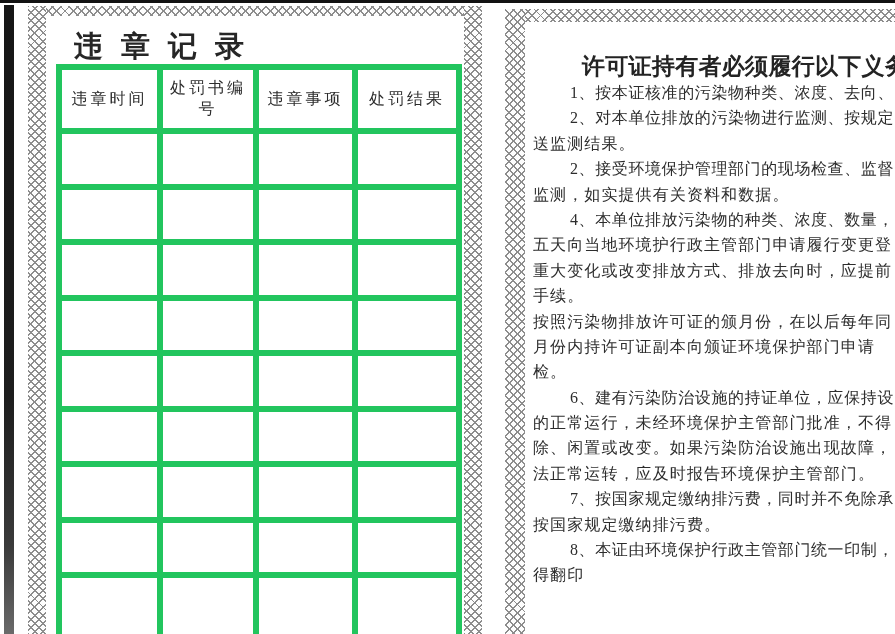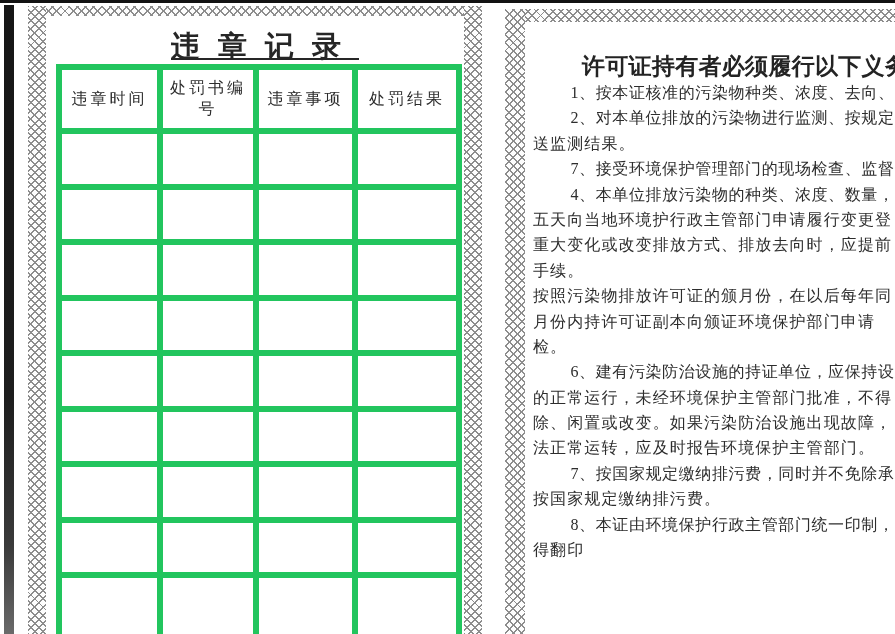--- a/index.html
+++ b/index.html
@@ -21,37 +21,37 @@
       repeating-linear-gradient(135deg,#8d8d8d 0 1.4px,rgba(0,0,0,0) 1.4px 5.8px),
       repeating-linear-gradient(45deg,#8d8d8d 0 1.4px,rgba(0,0,0,0) 1.4px 5.8px);}
   .pl-top{left:28px;top:6px;width:454px;height:10px;}
   .pl-left{left:28px;top:6px;width:18px;height:628px;}
   .pl-right{left:464px;top:6px;width:18px;height:628px;}
   .pr-top{left:505px;top:9px;width:390px;height:13px;}
   .pr-left{left:505px;top:9px;width:20px;height:625px;}
 
   
   .lp-title{position:absolute;left:56px;top:27px;width:400px;margin:0;
-    text-align:center;font-size:29px;font-weight:600;color:#262626;
-    letter-spacing:18px;text-indent:18px;white-space:nowrap;text-decoration:underline;}
+    text-align:left;font-size:29px;font-weight:600;color:#262626;
+    letter-spacing:18px;text-indent:18px;white-space:nowrap;}
   table.vtable{position:absolute;left:56px;top:64px;width:400px;
     border-collapse:collapse;table-layout:fixed;
     border:2px solid #3e3e3e;}
   table.vtable th,table.vtable td{border:6px solid #22c55e;padding:0;}
   table.vtable th{height:58px;font-size:16px;font-weight:500;color:#2c2c2c;
     letter-spacing:3px;text-align:center;vertical-align:middle;}
   table.vtable tbody tr{height:55.5px;}
   table.vtable tbody tr:last-child{height:72px;}
 
   
   .rp-title{position:absolute;left:567px;top:36px;margin:15px;
     font-size:23px;font-weight:700;color:#232323;letter-spacing:0.3px;white-space:nowrap;}
   .rp-body{position:absolute;left:533px;top:80px;width:362px;font-size:16px;color:#2d2d2d;}
   .ln{height:25.4px;line-height:25.4px;white-space:nowrap;letter-spacing:1.1px;}
-  .ln.ind{padding-left:37px;letter-spacing:0.6px;text-align:center;}
+  .ln.ind{padding-left:37px;letter-spacing:0.6px;}
 </style>
 </head>
 <body>
 
 <div class="canvas">
 
   <div class="top-edge"></div>
   <div class="spine-bar"></div>
 
   <section>
@@ -138,21 +138,22 @@
   <section>
     <div class="zz pr-top"></div>
     <div class="zz pr-left"></div>
 
     <h2 class="rp-title">许可证持有者必须履行以下义务</h2>
 
     <div class="rp-body">
       <div class="ln ind">1、按本证核准的污染物种类、浓度、去向、</div>
       <div class="ln ind">2、对本单位排放的污染物进行监测、按规定</div>
       <div class="ln">送监测结果。</div>
-      <div class="ln ind">7、接受环境保护管理部门的现场检查、监督</div>
+      <div class="ln ind">2、接受环境保护管理部门的现场检查、监督</div>
+      <div class="ln">监测，如实提供有关资料和数据。</div>
       <div class="ln ind">4、本单位排放污染物的种类、浓度、数量，</div>
       <div class="ln">五天向当地环境护行政主管部门申请履行变更登</div>
       <div class="ln">重大变化或改变排放方式、排放去向时，应提前</div>
       <div class="ln">手续。</div>
       <div class="ln">按照污染物排放许可证的颁月份，在以后每年同</div>
       <div class="ln">月份内持许可证副本向颁证环境保护部门申请</div>
       <div class="ln">检。</div>
       <div class="ln ind">6、建有污染防治设施的持证单位，应保持设</div>
       <div class="ln">的正常运行，未经环境保护主管部门批准，不得</div>
       <div class="ln">除、闲置或改变。如果污染防治设施出现故障，</div>

